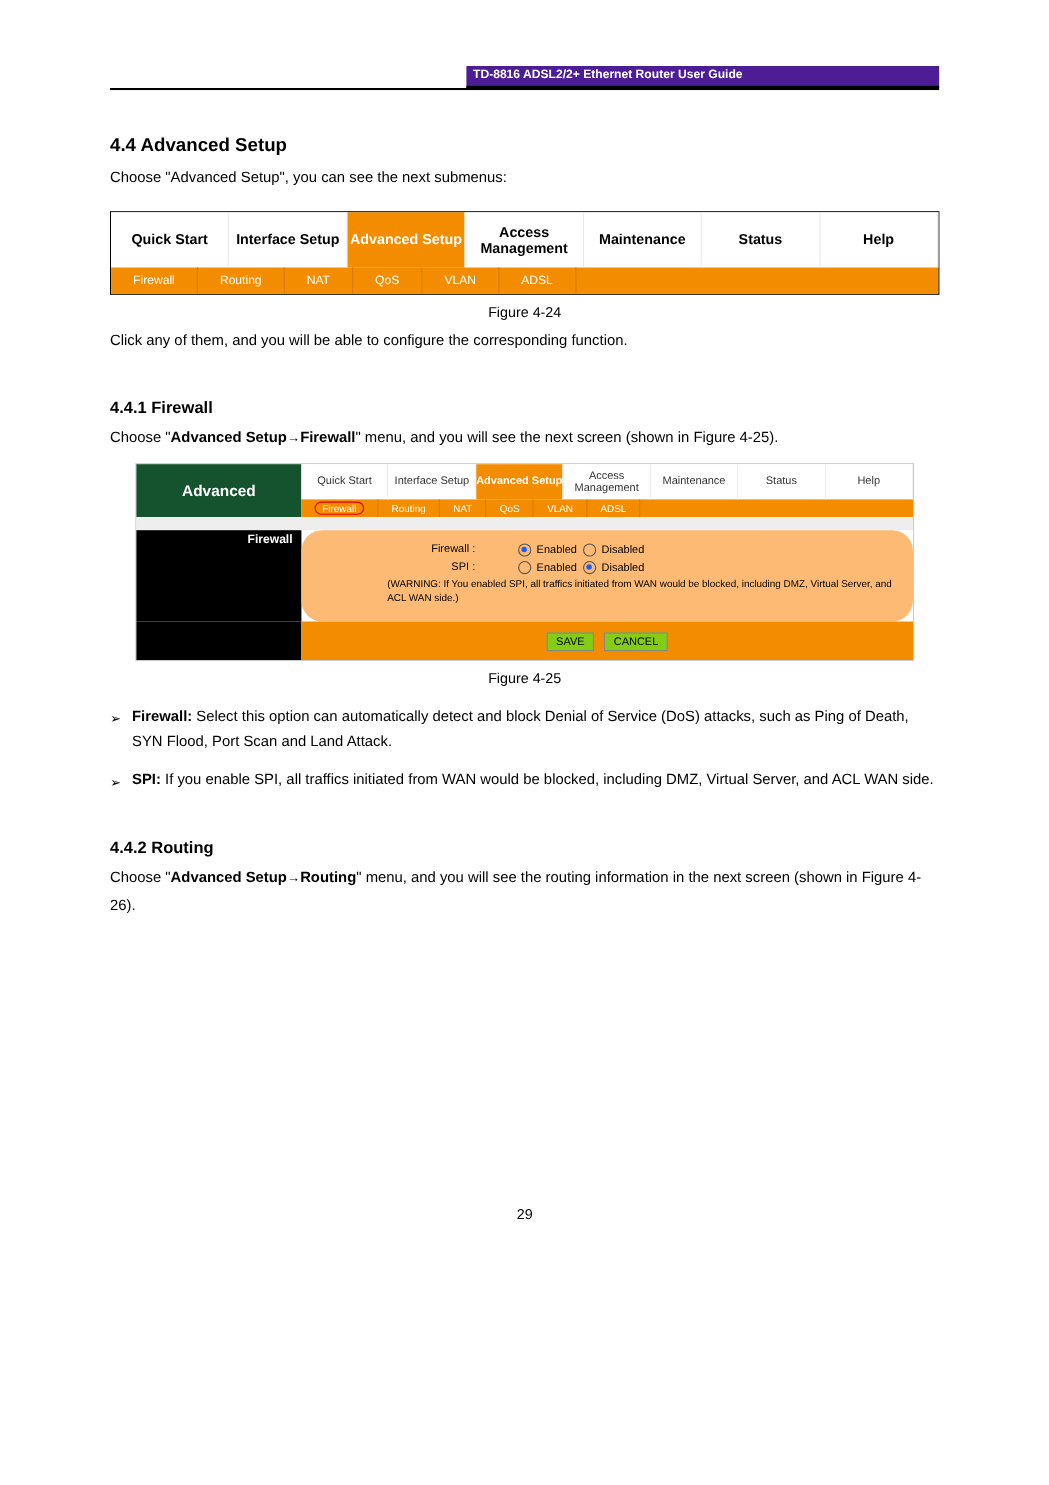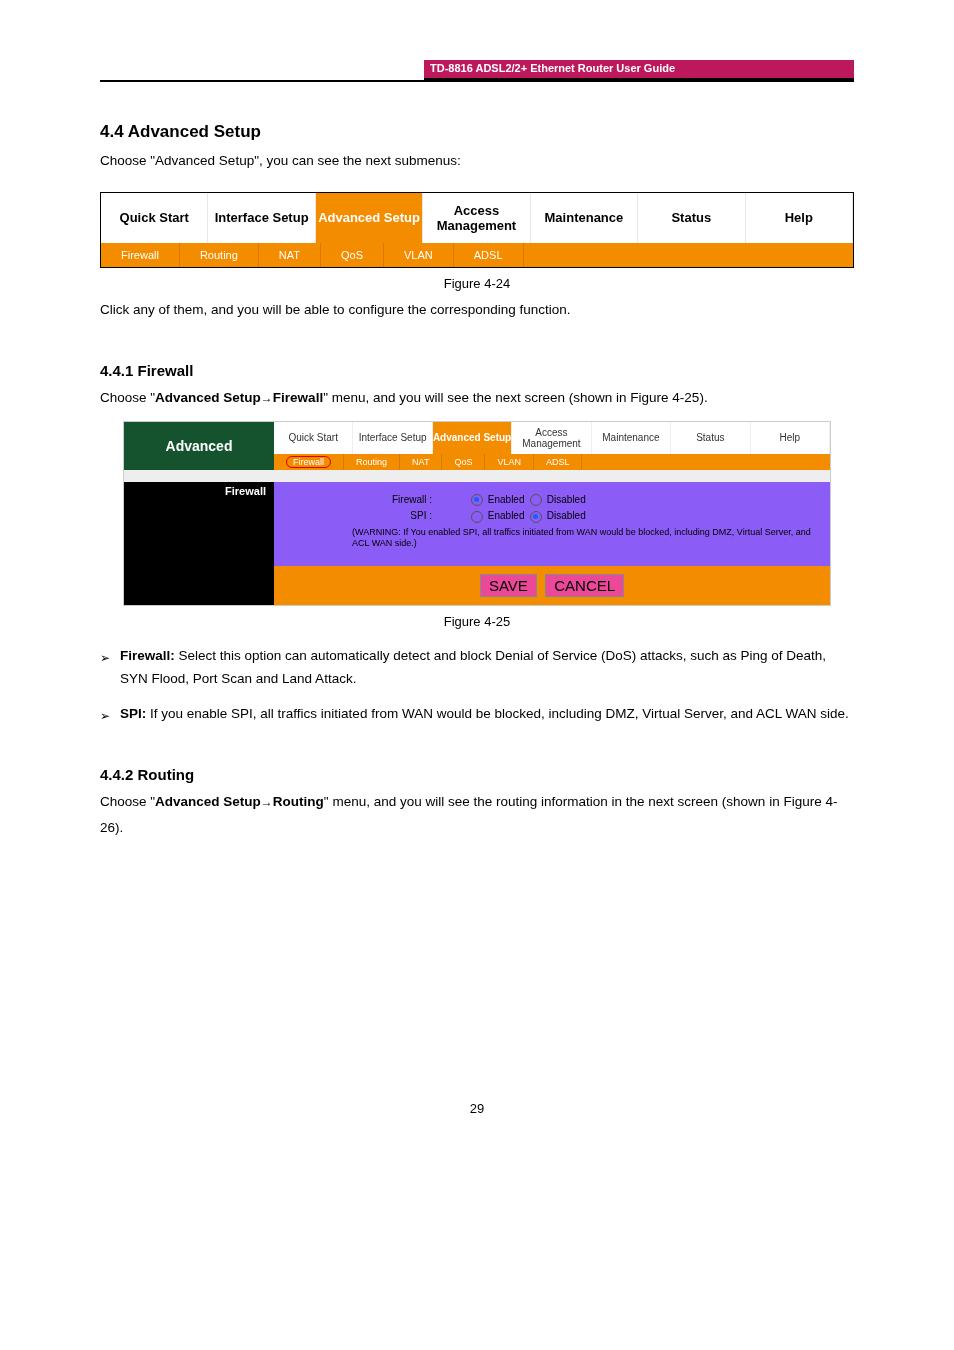--- a/index.html
+++ b/index.html
@@ -1,19 +1,19 @@
 <!DOCTYPE html>
 <html><head>
 <meta charset="utf-8">
 <style>
 body { font-family: Arial, sans-serif; margin:0; padding:0; background:#fff; width:954px; }
 .page { padding: 60px 100px 100px 100px; }
 
 .doc-header { overflow:hidden; }
-.doc-header .blackbar { float:right; width:430px; height:20px; background:#be185d; color:#fff; font-size:11px; padding:2px 6px; box-sizing:border-box; border-bottom:2px solid #000;}
+.doc-header .blackbar { float:right; width:430px; height:20px; background:#4c1d95; color:#fff; font-size:11px; padding:2px 6px; box-sizing:border-box; border-bottom:2px solid #000;}
 .doc-header hr { clear:both; border:none; border-top:2px solid #000; margin:0;}
 .doc-title { color:#fff; font-weight:bold; font-size:11px; }
 
 .section-title { font-size:17px; font-weight:bold; margin-top:40px; margin-bottom:6px; }
 .body-text { font-size:13.5px; line-height:1.9; margin-top:6px; }
 
 .tabs-img { margin-top:18px; border:1px solid #000; }
 .tabs-row1 { display:flex; height:50px; }
 .tabs-row1 .t { flex:1; text-align:center; font-size:13px; color:#000; font-weight:bold; display:flex; flex-direction:column; justify-content:center; background:#fff; border-right:1px solid #e8e8e8; }
 .tabs-row1 .t.sel { background:#f48c00; color:#fff; }
@@ -32,32 +32,32 @@
 .ss-tabs-r1 .t { flex:1; text-align:center; font-size:10px; color:#333; display:flex; flex-direction:column; justify-content:center; border-right:1px solid #eee; }
 .ss-tabs-r1 .t.sel { background:#f48c00; color:#fff; font-weight:bold; }
 .ss-tabs-r2 { display:flex; height:16px; background:#f48c00; }
 .ss-tabs-r2 .s { color:#fff; font-size:9px; padding:0 12px; line-height:16px; border-right:1px solid #d87a00; }
 .ss-tabs-r2 .s.cur { position:relative; }
 .ss-tabs-r2 .s.cur span { border:1px solid #d00; border-radius:8px; padding:0 6px; }
 
 .ss-gap { height:12px; background:#eee; }
 .ss-section { display:flex; }
 .ss-section .lab { width:150px; background:#000; color:#fff; font-size:11px; font-weight:bold; text-align:right; padding:3px 8px; box-sizing:border-box; }
-.ss-section .body { flex:1; background:#8b5cf6; padding:12px 8px 16px 8px; }
+.ss-section .body { flex:1; background:#fdba74; padding:12px 8px 16px 8px;border-radius:19px; }
 .field-row { display:flex; align-items:flex-start; font-size:10px; margin-bottom:4px; }
 .field-row .flab { width:150px; text-align:right; padding-right:4px; }
 .field-row .fval { flex:1;padding-left:35px; }
 .radio { display:inline-block; width:10px; height:10px; border:1px solid #555; border-radius:50%; vertical-align:middle; margin-right:2px; position:relative; }
 .radio.on::after { content:""; width:5px; height:5px; background:#1a5eff; border-radius:50%; position:absolute; left:2px; top:2px; }
 .warn { font-size:9px; margin-left:70px; line-height:1.3; }
 
 .ss-buttons { display:flex; }
 .ss-buttons .lab2 { width:150px; background:#000; }
 .ss-buttons .btnarea { flex:1; background:#f48c00; text-align:center; padding:8px; }
-.btn { display:inline-block; background:#ec4899; border:1px solid #888; font-size:15px; padding:2px 8px; margin:0 2px; }
+.btn { display:inline-block; background:#84cc16; border:1px solid #888; font-size:10px; padding:2px 8px; margin:0 2px; }
 
 .bullet-list { margin-top:16px; }
 .bullet-item { display:flex; margin-bottom:12px; font-size:13.5px; line-height:1.7; }
 .bullet-item .bicon { width:20px; font-size:12px; padding-top:3px; }
 .bullet-item .btxt { flex:1; }
 .btxt b { font-weight:bold; }
 
 .page-num { text-align:center; font-size:13px; margin-top:260px; }
 </style>
 </head>

